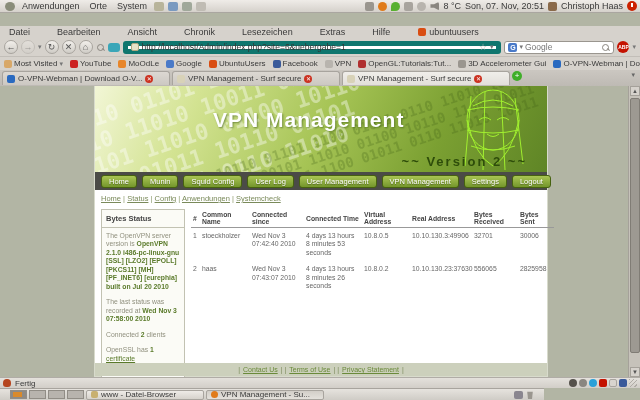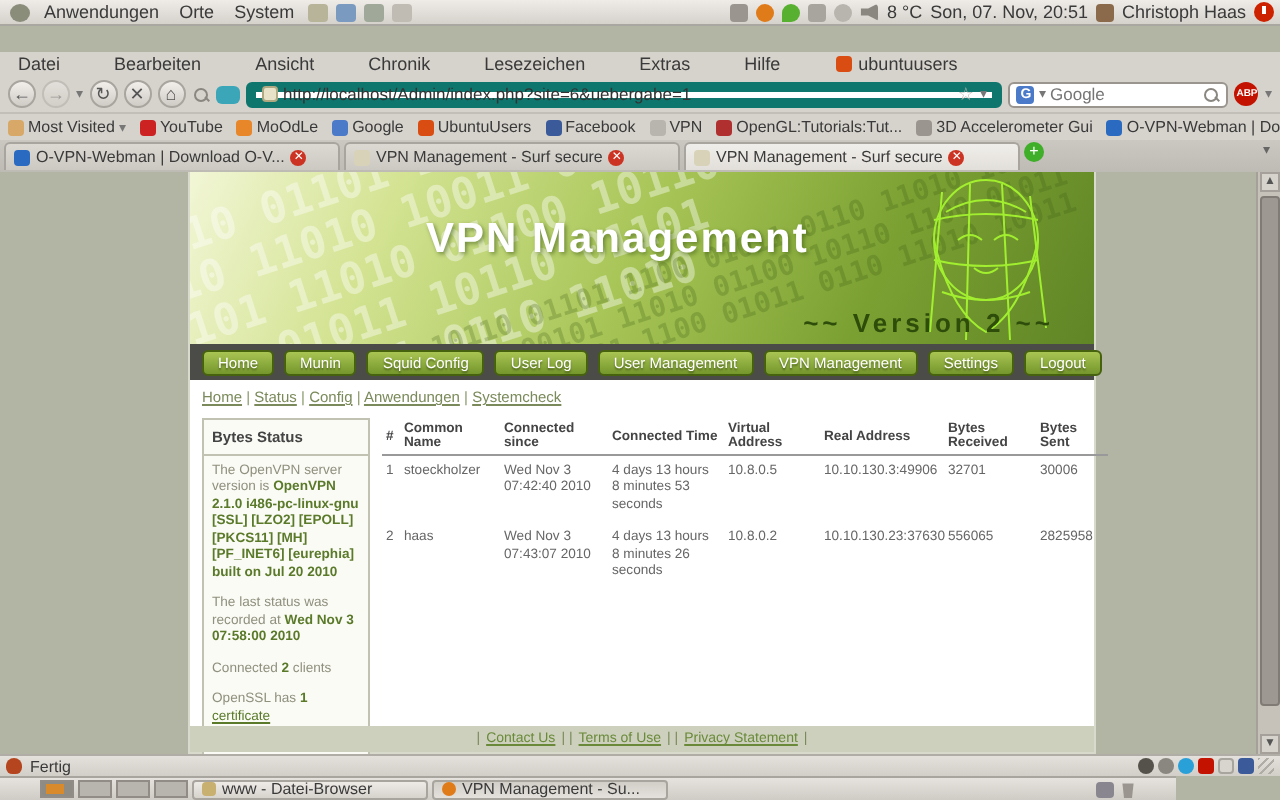--- a/index.html
+++ b/index.html
@@ -115,23 +115,23 @@
 
   
   .statusbar { position:absolute; top:377px; left:0; width:640px; height:11px; background:linear-gradient(#e4e1dc,#d2cec8);
     border-top:1px solid #b0aca6; display:flex; align-items:center; font-size:8px; color:#3a3a3a; padding:0 3px; gap:4px; }
   .paw { width:8px; height:8px; background:#b5451f; border-radius:50% 50% 40% 40%; }
   .sb-icons { margin-left:auto; display:flex; gap:2px; align-items:center; }
   .sbi { width:8px; height:8px; border-radius:2px; }
   .resize-grip { width:8px; height:8px; background:repeating-linear-gradient(135deg,#b0aca6 0 1px,transparent 1px 3px); }
 
   
-  .bottom-panel { position:absolute; top:388px; left:0; width:588px; height:12px;
+  .bottom-panel { position:absolute; top:388px; left:0; width:544px; height:12px;
     background:linear-gradient(#e6e3de,#cfccc6); border-top:1px solid #a8a49e;
-    display:flex; align-items:center; font-size:8px; color:#3a3a3a; padding:0 20px; gap:2px; }
+    display:flex; align-items:center; font-size:8px; color:#3a3a3a; padding:0 10px; gap:2px; }
   .ws { width:17px; height:9px; background:#b8b4ae; border:1px solid #918d86; }
   .ws.active { background:#8e8a84; position:relative; }
   .ws.active::after { content:""; position:absolute; left:2px; top:1px; width:9px; height:5px; background:#d98a2b; }
   .task { display:flex; align-items:center; gap:3px; height:10px; padding:0 4px; border:1px solid #a8a49e; border-radius:2px;
     background:linear-gradient(#eeebe7,#d6d2cc); width:118px; overflow:hidden; white-space:nowrap; }
   .task.pressed { background:linear-gradient(#d2cec8,#e4e1dc); }
   .t-ico { width:7px; height:7px; border-radius:2px; flex:none; }
   .bp-right { margin-left:auto; display:flex; gap:3px; align-items:center; }
   .trash { width:8px; height:9px; background:#9a968f; clip-path:polygon(15% 20%,85% 20%,75% 100%,25% 100%); }
 </style>

